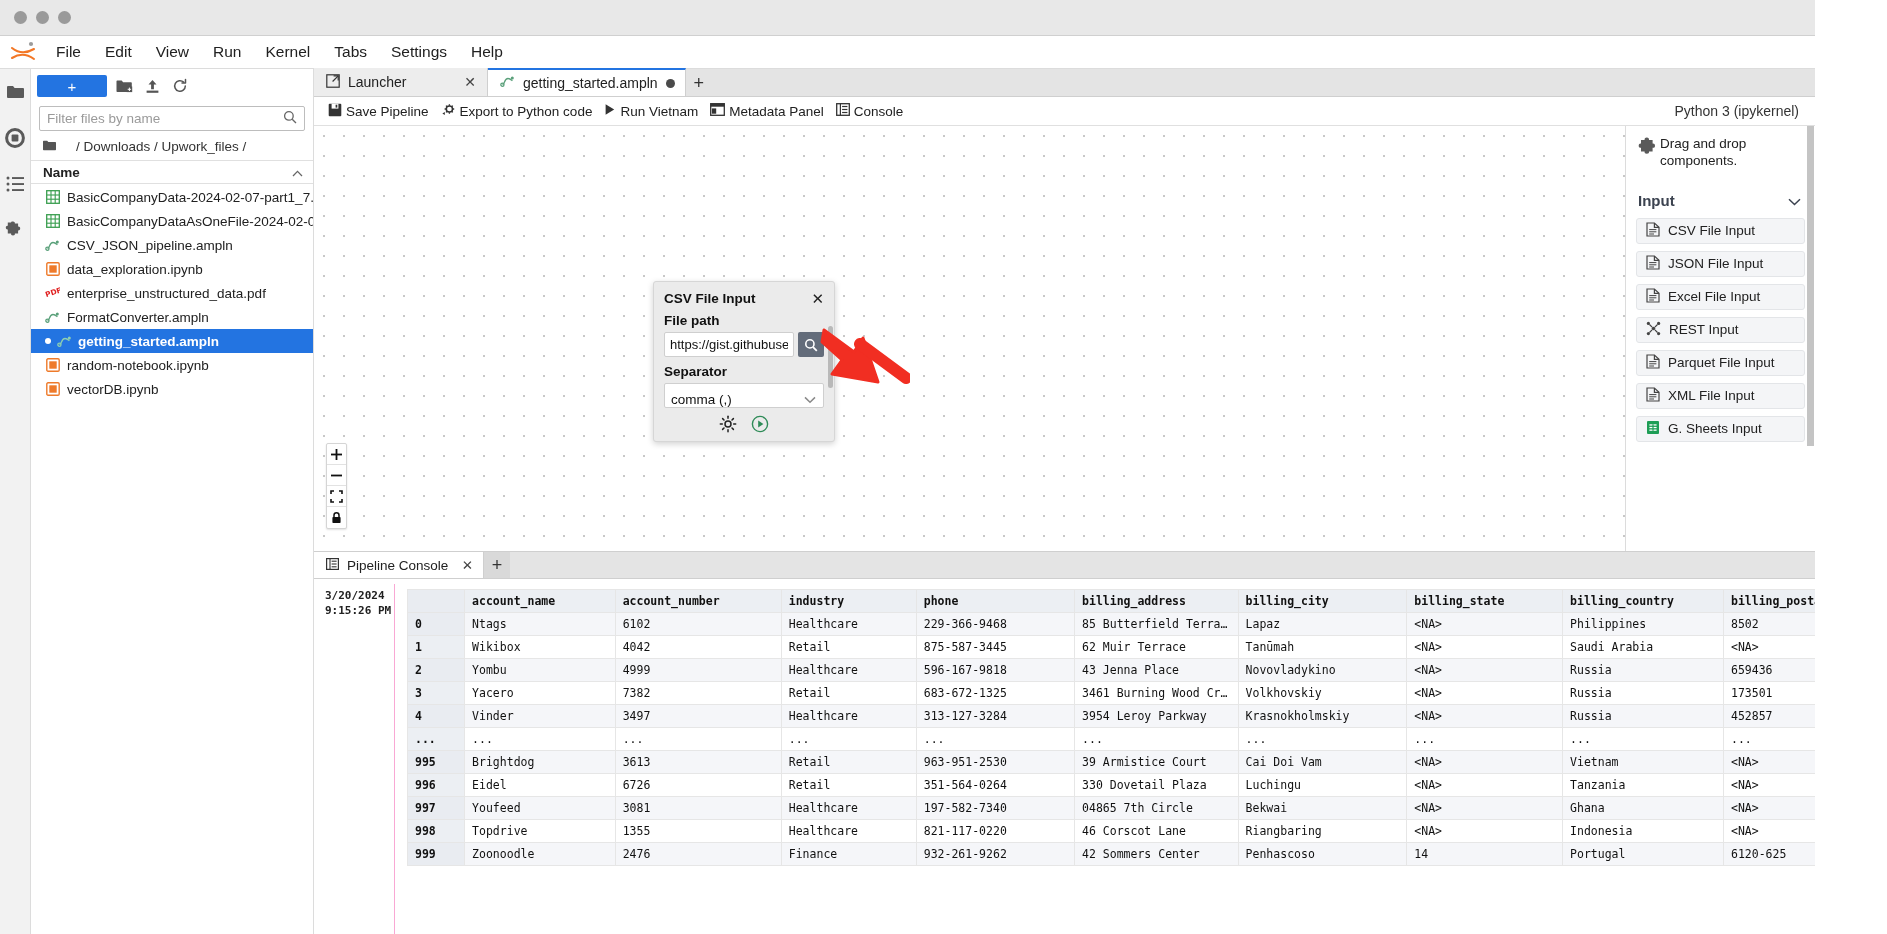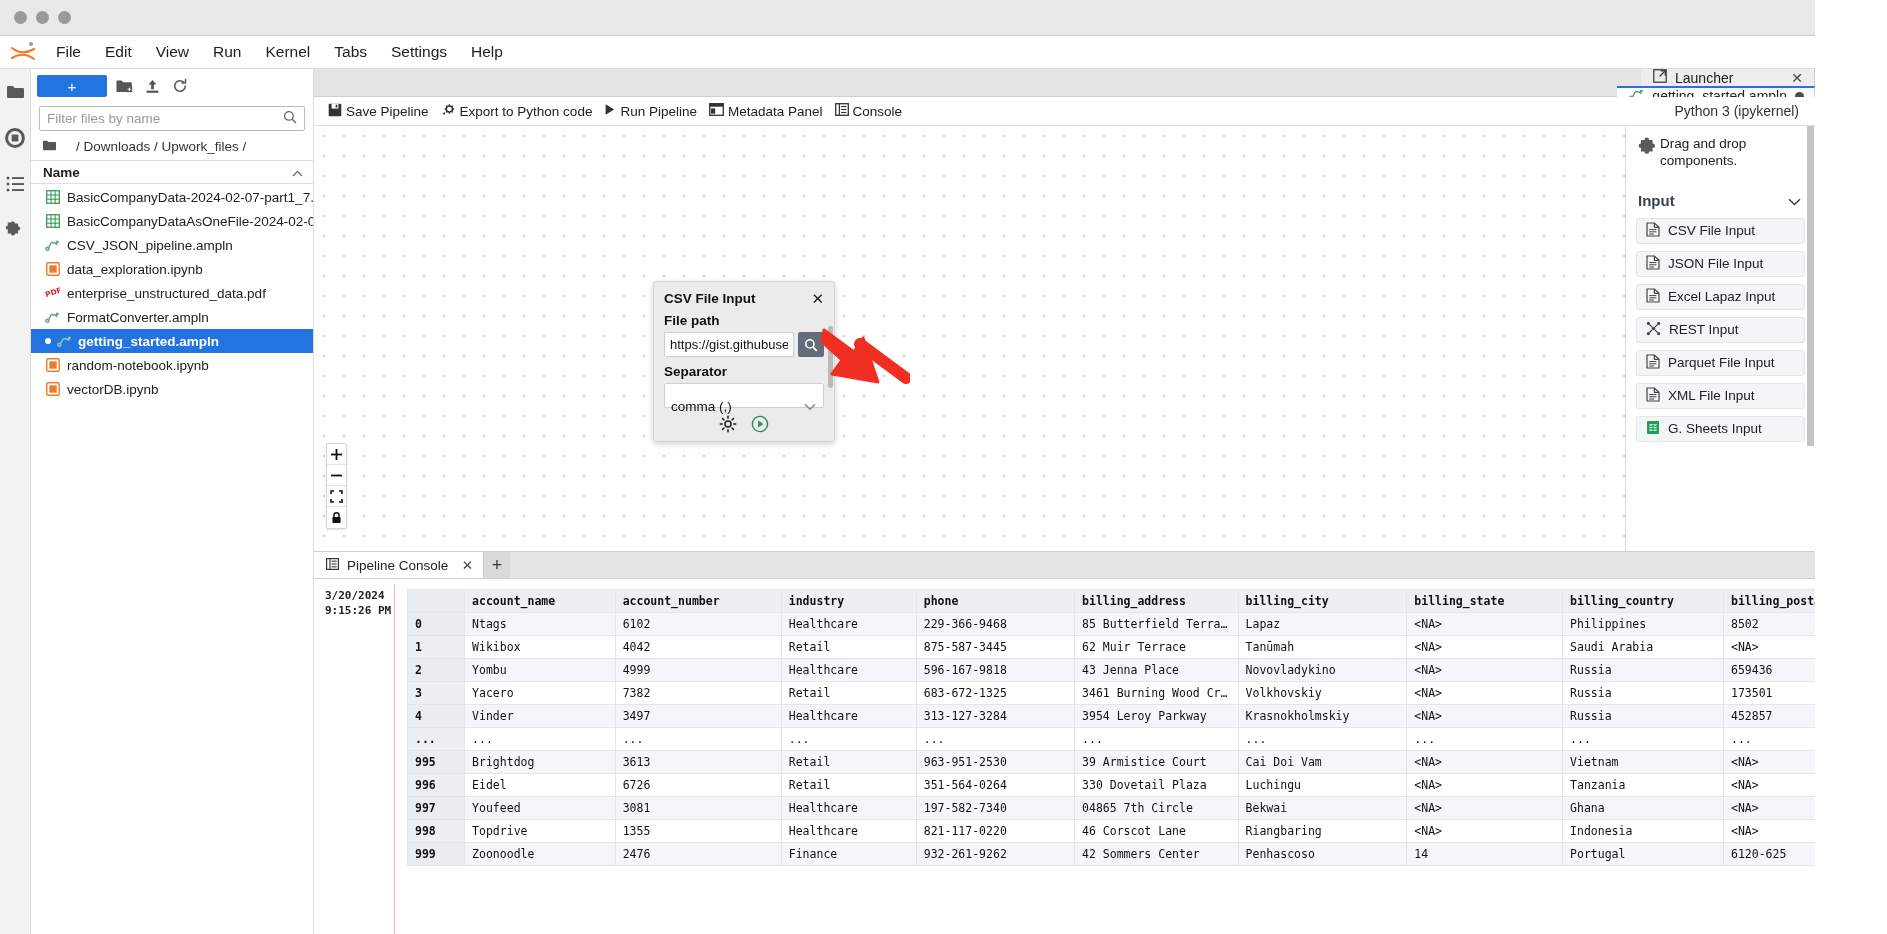--- a/index.html
+++ b/index.html
@@ -76,21 +76,20 @@
   .fb-item.selected { background: #2374e1; color: #fff; font-weight: bold; }
   .fb-dirty-dot { width: 6px; height: 6px; border-radius: 50%; background: #fff; flex: none; margin-left: -10px; margin-right: 0px; }
   .fi { width: 15px; height: 15px; flex: none; display: flex; align-items: center; justify-content: center; }
 
   
   .center { flex: 1; display: flex; flex-direction: column; background: #fff; min-width: 0; }
 
   .tabbar {
     height: 28px; background: #e4e4e4; display: flex; align-items: flex-end;
     border-bottom: 1px solid #cfcfcf;
-    flex-direction: column;
   }
   .tab {
     height: 28px; display: flex; align-items: center; gap: 8px;
     padding: 0 10px 0 12px; font-size: 14px; color: #212121; cursor: pointer;
     background: #ededed; border-right: 1px solid #cfcfcf; min-width: 120px;
   }
   .tab.active { background: #fff; border-top: 2px solid #2374e1; padding-top: 0; }
   .tab .tab-label { white-space: nowrap; }
   .tab .tab-close { margin-left: auto; color: #444; font-size: 14px; width: 14px; text-align: center; }
   .tab-dirty { width: 9px; height: 9px; border-radius: 50%; background: #4a4a4a; margin-left: auto; }
@@ -143,22 +142,22 @@
     flex: 1; height: 25px; border: 1px solid #cfcfcf; border-radius: 2px; background: #fff;
     font-size: 13px; padding: 0 5px; color: #111; outline: none; min-width: 0;
     font-family: "Liberation Sans", sans-serif;
   }
   .nd-search-btn {
     width: 26px; height: 25px; background: #636c7a; border-radius: 2px;
     display: flex; align-items: center; justify-content: center; cursor: pointer; flex: none;
   }
   .nd-select {
     height: 25px; border: 1px solid #cfcfcf; border-radius: 2px; background: #fff;
-    display: flex; align-items: flex-start; justify-content: space-between;
-    padding: 15px 7px 0 6px; font-size: 13.5px; color: #111; cursor: pointer; margin-bottom: 7px;
+    display: flex; align-items: flex-end; justify-content: space-between;
+    padding: 0 7px 0 6px; font-size: 13.5px; color: #111; cursor: pointer; margin-bottom: 7px;
   }
   .nd-actions { display: flex; align-items: center; justify-content: center; gap: 14px; padding-bottom: 2px; }
   .nd-act { cursor: pointer; display: flex; align-items: center; justify-content: center; }
   .nd-scroll {
     position: absolute; right: 1px; top: 44px; width: 5px; height: 62px;
     background: #b9b9b9; border-radius: 3px;
   }
 
   
   .arrow-annot { position: absolute; left: 506px; top: 196px; pointer-events: none; }
@@ -485,21 +484,21 @@
               </svg>
           </span>
           <span>Export to Python code</span>
         </div>
         <div class="pt-btn">
           <span>
             <svg width="12" height="13" viewBox="0 0 12 13">
                 <path d="M1.6 1.2L10.2 6.5 1.6 11.8z" fill="#333"></path>
               </svg>
           </span>
-          <span>Run Pipeline</span>
+          <span>Run Vietnam</span>
         </div>
         <div class="pt-btn">
           <span>
             <svg width="15" height="13" viewBox="0 0 15 13">
                 <rect x="0.7" y="0.7" width="13.6" height="11.6" fill="none" stroke="#333" stroke-width="1.3"></rect>
                 <rect x="0.7" y="0.7" width="13.6" height="3" fill="#333"></rect>
                 <rect x="1.9" y="5.4" width="4.3" height="5.3" fill="#333"></rect>
               </svg>
           </span>
           <span>Metadata Panel</span>
@@ -654,21 +653,21 @@
           <div class="cp-item">
             <span>
               <svg width="14" height="15" viewBox="0 0 14 15">
                   <path d="M1 1h7.4L13 5.3V14H1z" fill="none" stroke="#444" stroke-width="1.2"></path>
                   <path d="M8.4 1v4.3H13" fill="none" stroke="#444" stroke-width="1.2"></path>
                   <line x1="3.2" y1="7.6" x2="10.4" y2="7.6" stroke="#444" stroke-width="1"></line>
                   <line x1="3.2" y1="9.8" x2="10.4" y2="9.8" stroke="#444" stroke-width="1"></line>
                   <line x1="3.2" y1="12" x2="8" y2="12" stroke="#444" stroke-width="1"></line>
                 </svg>
             </span>
-            <span>Excel Lapaz Input</span>
+            <span>Excel File Input</span>
           </div>
 
           <div class="cp-item">
             <span>
               <svg width="15" height="15" viewBox="0 0 15 15">
                   <circle cx="2.4" cy="2.4" r="1.6" fill="#444"></circle>
                   <circle cx="12.6" cy="2.4" r="1.6" fill="#444"></circle>
                   <circle cx="2.4" cy="12.6" r="1.6" fill="#444"></circle>
                   <circle cx="12.6" cy="12.6" r="1.6" fill="#444"></circle>
                   <circle cx="7.5" cy="7.5" r="1.8" fill="#444"></circle>

